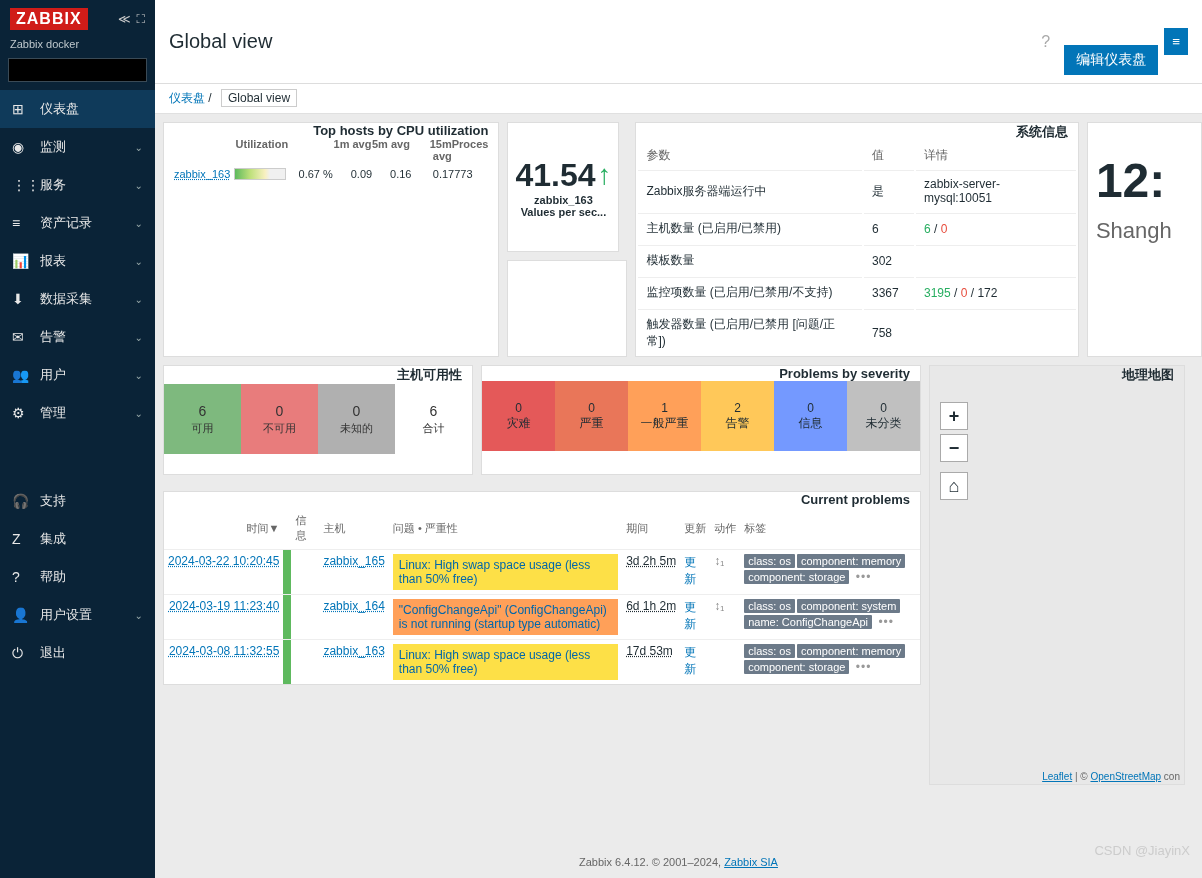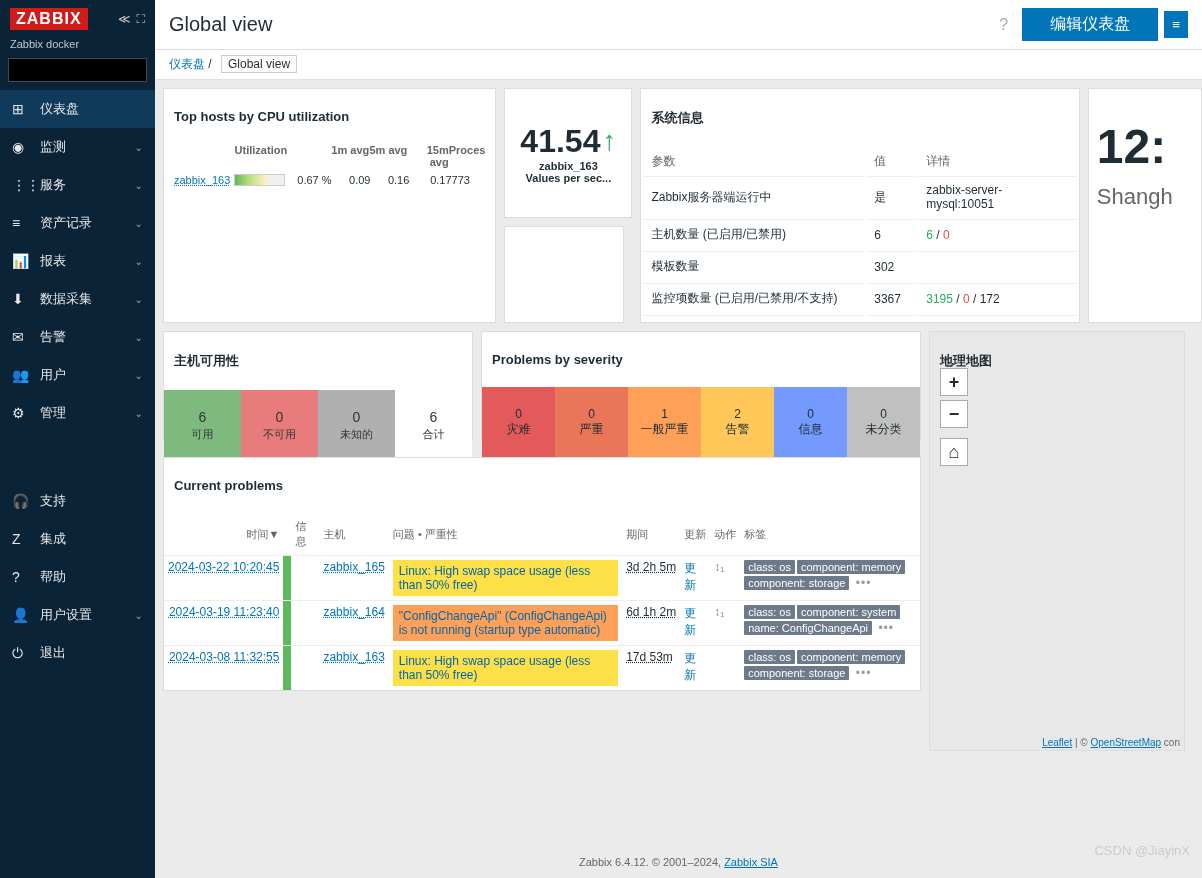--- a/index.html
+++ b/index.html
@@ -19,42 +19,42 @@
 .nav-item.active { background: #0f3a5a; }
 .nav-item .icon { width: 20px; margin-right: 8px; font-size: 14px; }
 .nav-item .chev { margin-left: auto; font-size: 10px; color: #9aa; }
 .nav-bottom { margin-top: auto; padding-bottom: 4px; }
 
 
 .main { flex: 1; display: flex; flex-direction: column; background: #ebebeb; overflow: hidden; }
 .topbar { background: #fff; padding: 8px 14px; display: flex; align-items: center; border-bottom: 1px solid #ddd; }
 .topbar h1 { font-size: 20px; font-weight: normal; }
 .topbar .right { margin-left: auto; display: flex; gap: 6px; align-items: center; }
-.btn-blue { background: #0275b8; color: #fff; border: none; padding: 6px 28px; font-size: 16px; cursor: pointer; }
+.btn-blue { background: #0275b8; color: #fff; border: none; padding: 6px 12px; font-size: 14px; cursor: pointer; margin-top: 37px; }
 .btn-menu { background: #0275b8; color: #fff; border: none; padding: 6px 8px; cursor: pointer; }
 .help-icon { color: #aaa; font-size: 16px; margin-right: 8px; }
 .breadcrumb { background: #fff; padding: 6px 14px; font-size: 12px; border-bottom: 1px solid #e0e0e0; }
 .breadcrumb a { color: #0275b8; text-decoration: none; }
 .breadcrumb .cur { border: 1px solid #ccc; padding: 1px 6px; margin-left: 6px; }
 
 .dash { flex: 1; padding: 8px 0 8px 8px; overflow: auto; }
 .row { display: flex; gap: 8px; margin-bottom: 8px; }
 .widget { background: #fff; border: 1px solid #ddd; }
-.widget-title { padding: 20px 10px; font-weight: bold; font-size: 13px; }
+.widget-title { padding: 0 10px; font-weight: bold; font-size: 13px; text-align: right; }
 
 
 .w-tophosts { width: 352px; height: 235px; overflow: hidden; position: relative; }
 .th-head { display: flex; font-size: 11px; color: #666; padding: 0 10px 4px; font-weight: bold; }
 .th-head span { text-align: right; }
 .th-row { display: flex; padding: 2px 10px; align-items: center; font-size: 11px; }
 .th-row a { color: #0275b8; text-decoration: underline dotted; }
 .bar { width: 60px; height: 12px; background: linear-gradient(90deg,#5eb95e 0%,#bde07a 30%,#f8f0c0 60%,#f0f0f0 70%); margin: 0 4px; border: 1px solid #ccc; }
 
 
-.w-bignum { width: 128px; height: 130px; display: flex; flex-direction: column; align-items: center; justify-content: center; }
+.w-bignum { width: 112px; height: 130px; display: flex; flex-direction: column; align-items: center; justify-content: center; }
 .bignum { font-size: 32px; font-weight: bold; display: flex; align-items: center; }
 .arrow-up { color: #27ae60; font-size: 28px; margin-left: 2px; }
 .bignum-label { font-size: 11px; font-weight: bold; text-align: center; }
 .w-spacer { width: 120px; height: 97px; }
 
 
 .w-sysinfo { width: 464px; height: 235px; overflow: hidden; }
 .si-table { width: 100%; font-size: 12px; }
 .si-table th { text-align: left; font-weight: normal; color: #666; padding: 4px 8px; }
 .si-table td { padding: 6px 8px; border-top: 1px solid #eee; }

